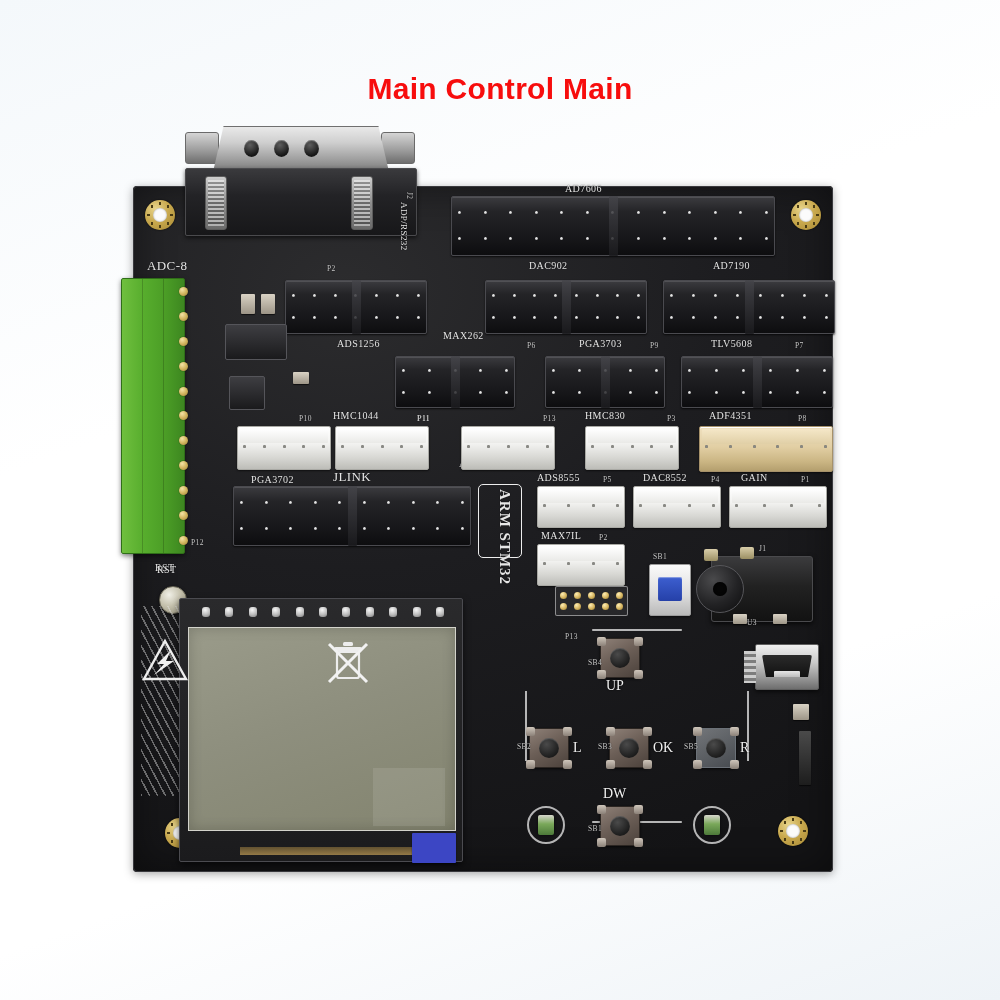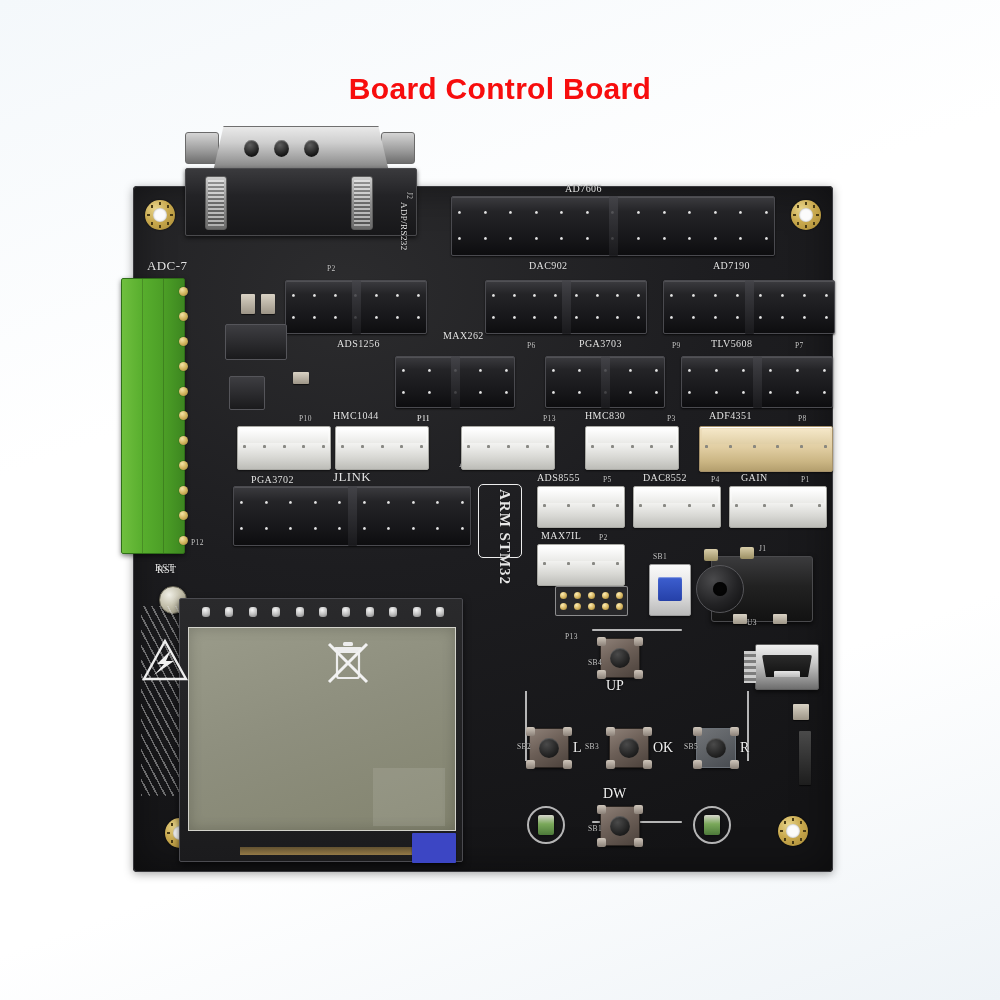--- a/index.html
+++ b/index.html
@@ -278,21 +278,21 @@
     background:radial-gradient(circle at 35% 30%,#f0efe6 0%,#c6c2ae 45%,#8e8a76 100%);
     border:1px solid #6b6858;box-shadow:0 1px 3px rgba(0,0,0,.65);}
 
   .silkbox{position:absolute;border:1.5px solid #ededed;border-radius:5px;}
 </style>
 </head>
 <body>
 
 <div id="backdrop"></div>
 
-<div id="title">Board Control Board</div>
+<div id="title">Main Control Main</div>
 
 <div id="pcb">
 
   <div class="hole" style="left:12px;top:14px;">
       <div class="dots"></div>
     </div>
   <div class="hole" style="left:658px;top:14px;">
       <div class="dots"></div>
     </div>
   <div class="hole" style="left:32px;top:632px;">
@@ -313,21 +313,21 @@
       </div>
     </div>
     <div class="body"></div>
     <div class="screw l"></div>
     <div class="screw r"></div>
   </div>
 
   <div class="silk vert sm" style="left:281px;top:6px;">J2</div>
   <div class="silk vert" style="left:276px;top:16px;font-size:9px;">ADP/RS232</div>
 
-  <div class="silk big" style="left:14px;top:72px;">ADC-7</div>
+  <div class="silk big" style="left:14px;top:72px;">ADC-8</div>
   <div id="terminal">
     <div class="seam" style="left:20px;"></div>
     <div class="seam" style="left:41px;"></div>
     <div class="tpins">
       <div class="tp"></div>
         <div class="tp"></div>
         <div class="tp"></div>
         <div class="tp"></div>
       <div class="tp"></div>
         <div class="tp"></div>
@@ -453,21 +453,21 @@
           <div class="pin"></div>
         </div>
     </div>
     <div class="slot"></div>
   </div>
 
   <div class="silk" style="left:204px;top:152px;">ADS1256</div>
   <div class="silk" style="left:310px;top:144px;">MAX262</div>
   <div class="silk sm" style="left:394px;top:155px;">P6</div>
   <div class="silk" style="left:446px;top:152px;text-align:center;">PGA3703</div>
-  <div class="silk sm" style="left:539px;top:155px;">P9</div>
+  <div class="silk sm" style="left:517px;top:155px;">P9</div>
   <div class="silk" style="left:578px;top:152px;">TLV5608</div>
   <div class="silk sm" style="left:662px;top:155px;">P7</div>
 
   <div class="idc" style="left:262px;top:170px;width:118px;height:50px;">
     <div class="pins">
       <div class="prow top">
           <div class="pin"></div>
           <div class="pin"></div>
           <div class="pin"></div>
           <div class="pin"></div>
@@ -770,21 +770,21 @@
 
   <div class="tact" style="left:476px;top:542px;">
     <div class="legs">
         <div class="leg a"></div>
         <div class="leg b"></div>
         <div class="leg c"></div>
         <div class="leg d"></div>
       </div>
   </div>
   <div class="btn-label" style="left:520px;top:554px;">OK</div>
-  <div class="silk sm" style="left:452px;top:556px;font-family:Liberation Serif, serif;">SB3</div>
+  <div class="silk sm" style="left:465px;top:556px;font-family:Liberation Serif, serif;">SB3</div>
 
   <div class="tact clear" style="left:563px;top:542px;">
     <div class="legs">
         <div class="leg a"></div>
         <div class="leg b"></div>
         <div class="leg c"></div>
         <div class="leg d"></div>
       </div>
   </div>
   <div class="btn-label" style="left:607px;top:554px;">R</div>

